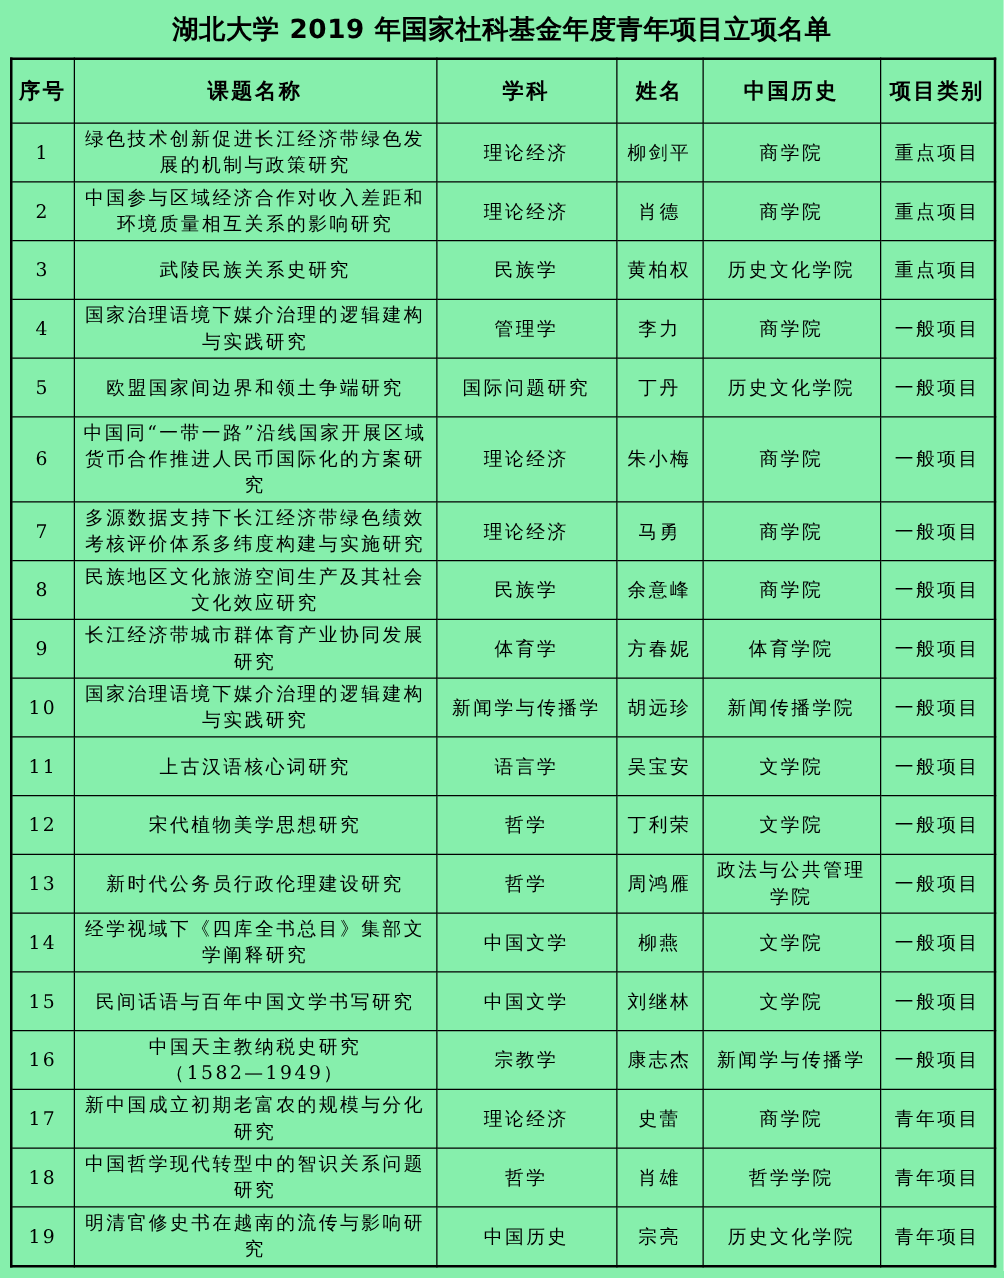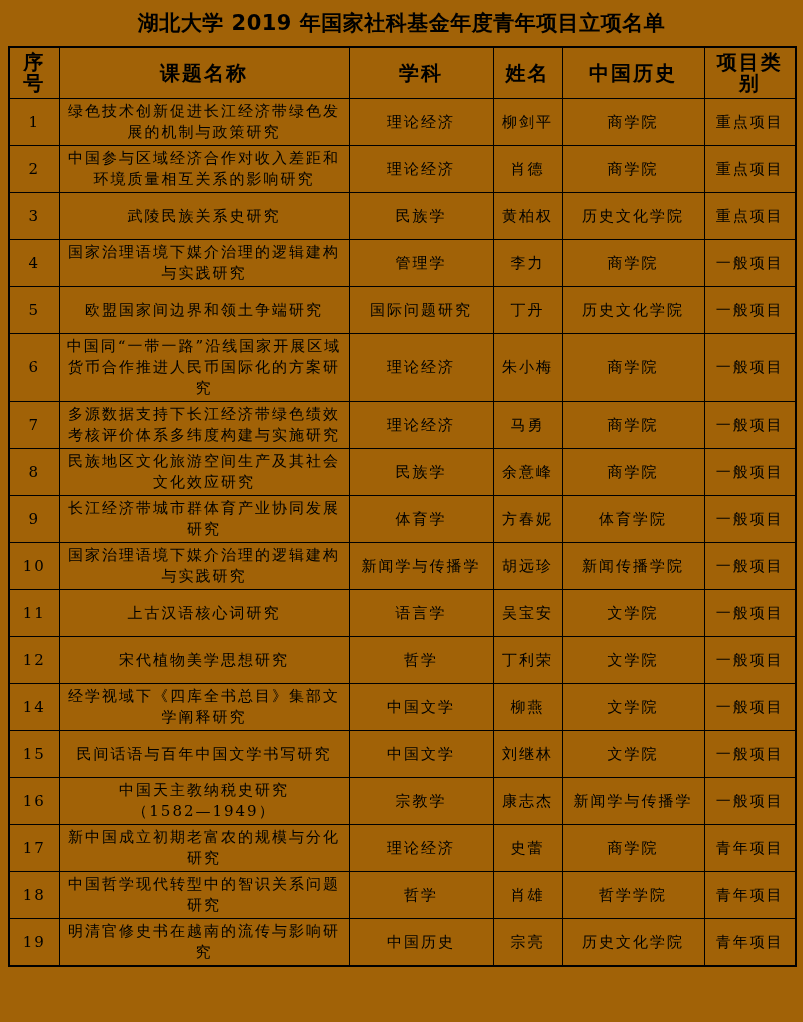--- a/index.html
+++ b/index.html
@@ -4,21 +4,21 @@
 <style>
   html, body {
     margin: 0;
     padding: 0;
     background: #ffffff;
   }
   .page {
     position: relative;
     width: 803px;
     height: 1022px;
-    background: #a16207;
+    background: #86efac;
     font-family: "DejaVu Serif", "Liberation Serif", serif;
     color: #000000;
     overflow: hidden;
   }
   .doc-title {
     margin: 0;
     padding-top: 9px;
     text-align: center;
     font-family: "DejaVu Sans", "Liberation Sans", sans-serif;
     font-weight: bold;
@@ -42,21 +42,21 @@
     letter-spacing: 2px;
     padding: 2px 4px;
     vertical-align: middle;
     text-align: center;
     overflow: hidden;
   }
   table.roster th {
     font-family: "DejaVu Sans", "Liberation Sans", sans-serif;
     font-weight: bold;
     height: 46px;
-    font-size: 20px;
+    font-size: 17px;
   }
   table.roster td {
     height: 42px;
   }
   td.cell-topic {
     text-align: left;
     padding-left: 10px;
     padding-right: 6px;
     white-space: pre-wrap;
     word-break: break-all;
@@ -186,20 +186,28 @@
         </tr>
         <tr>
           <td class="cell-no">12</td>
           <td class="cell-topic">宋代植物美学思想研究</td>
           <td class="cell-disc">哲学</td>
           <td class="cell-name">丁利荣</td>
           <td class="cell-unit">文学院</td>
           <td class="cell-category">一般项目</td>
         </tr>
         <tr>
+          <td class="cell-no">13</td>
+          <td class="cell-topic">新时代公务员行政伦理建设研究</td>
+          <td class="cell-disc">哲学</td>
+          <td class="cell-name">周鸿雁</td>
+          <td class="cell-unit">政法与公共管理学院</td>
+          <td class="cell-category">一般项目</td>
+        </tr>
+        <tr>
           <td class="cell-no">14</td>
           <td class="cell-topic">经学视域下《四库全书总目》集部文学阐释研究</td>
           <td class="cell-disc">中国文学</td>
           <td class="cell-name">柳燕</td>
           <td class="cell-unit">文学院</td>
           <td class="cell-category">一般项目</td>
         </tr>
         <tr>
           <td class="cell-no">15</td>
           <td class="cell-topic">民间话语与百年中国文学书写研究</td>

